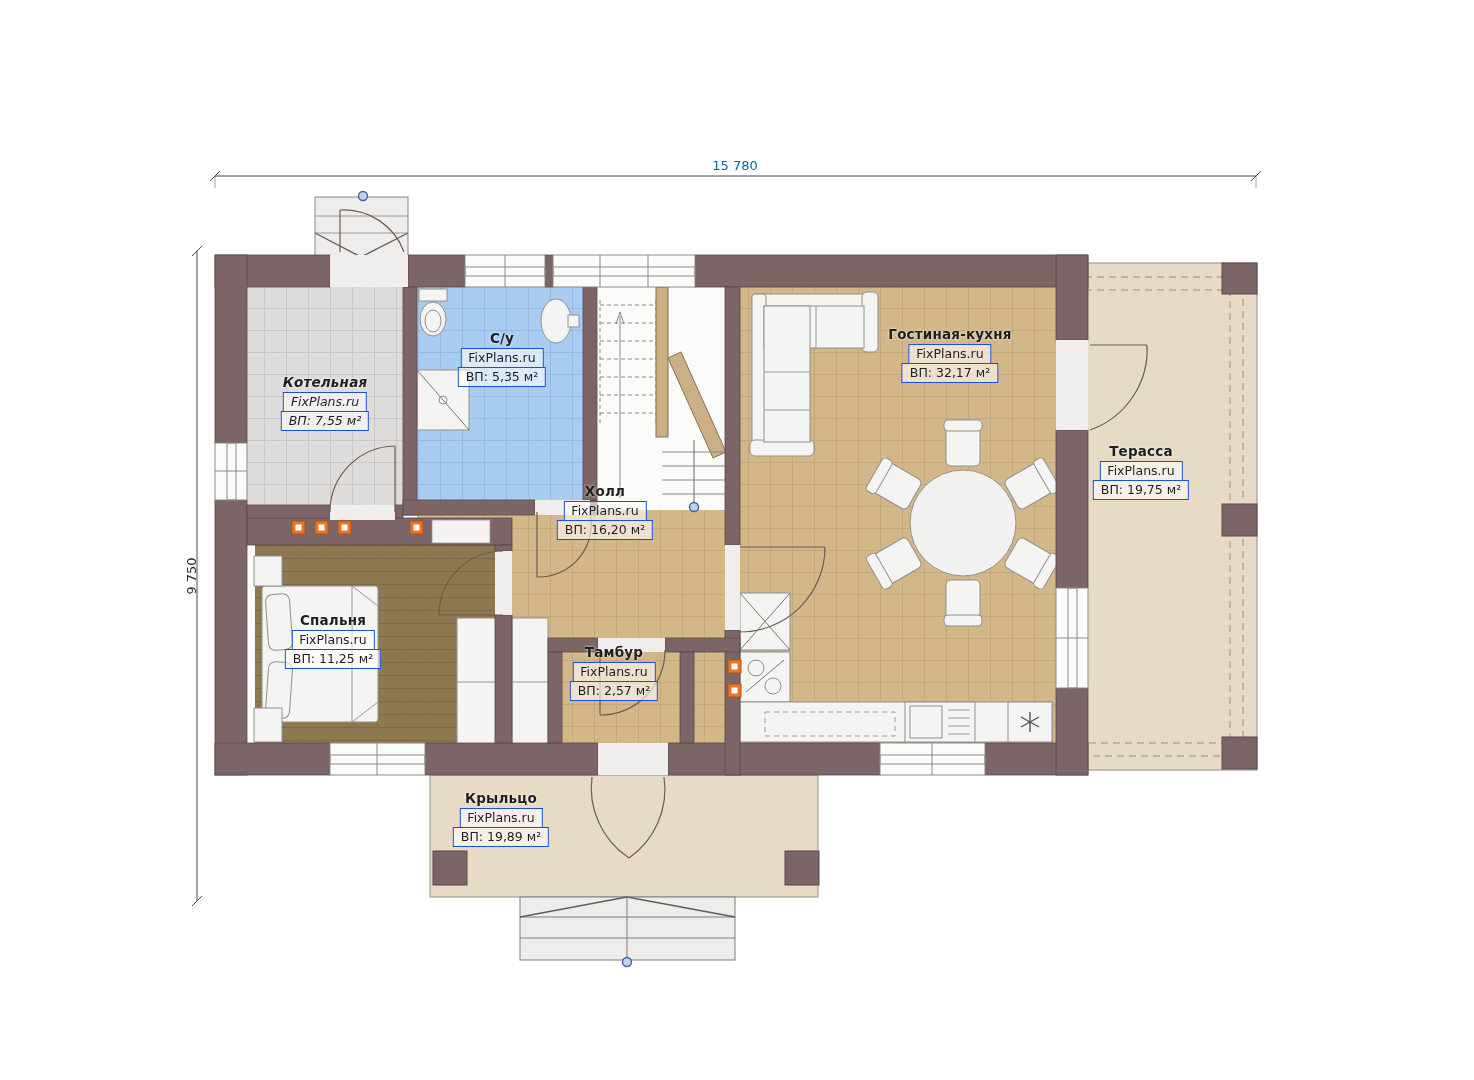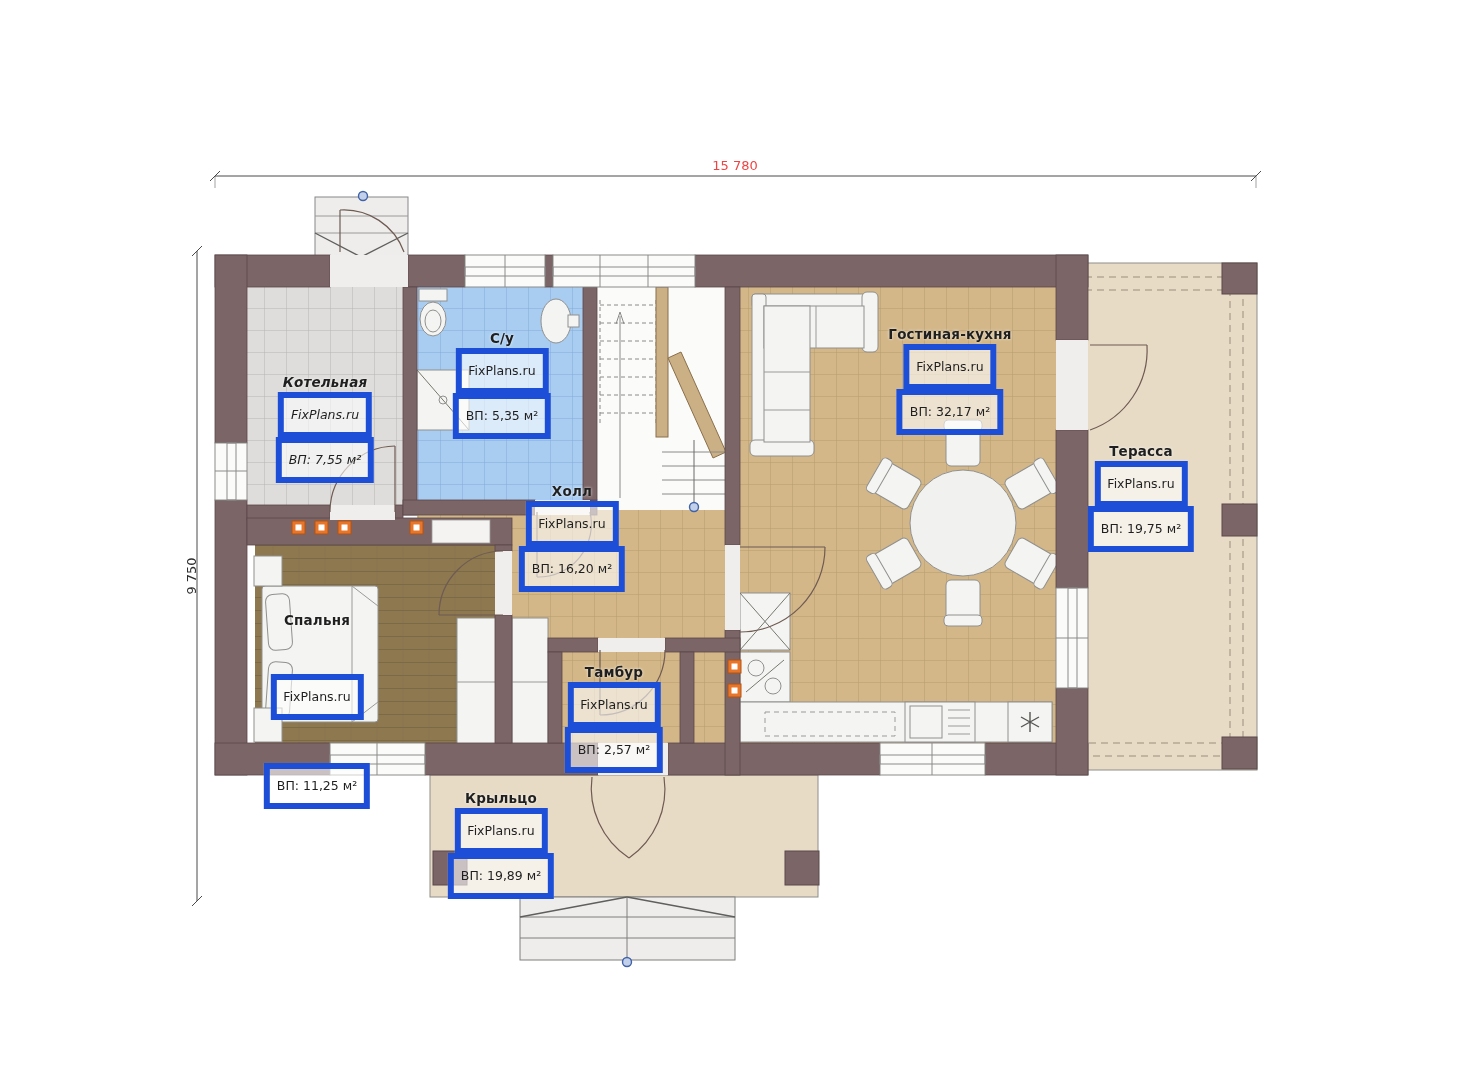--- a/index.html
+++ b/index.html
@@ -3,25 +3,25 @@
 <meta charset="utf-8">
 <style>
   html,body{margin:0;padding:0;background:#ffffff;}
   .stage{position:relative;width:1474px;height:1080px;background:#ffffff;overflow:hidden;
          font-family:"DejaVu Sans","Liberation Sans",sans-serif;}
   .stage svg{position:absolute;left:0;top:0;}
   .room-label{position:absolute;transform:translateX(-50%);display:flex;flex-direction:column;
               align-items:center;z-index:5;color:#1f1f1f;}
   .room-label .rn{font-weight:bold;font-size:13.5px;letter-spacing:.2px;white-space:nowrap;
                   text-shadow:0 0 3px rgba(255,255,255,.85);}
-  .room-label .bx{margin-top:2px;border:6px solid #1d4ed8;background:rgba(255,255,255,.6);
-                  padding:8px 7px;font-size:12.5px;line-height:18px;white-space:nowrap;}
+  .room-label .bx{margin-top:2px;border:1px solid #1d4ed8;background:rgba(255,255,255,.6);
+                  padding:0 7px;font-size:12.5px;line-height:18px;white-space:nowrap;}
   .room-label .bx + .bx{margin-top:-1px;}
   .dim-h{position:absolute;left:735px;top:173px;transform:translate(-50%,-100%);
-         font-size:13px;color:#ef4444;z-index:4;}
+         font-size:13px;color:#0369a1;z-index:4;}
   .dim-v{position:absolute;left:191px;top:576px;transform:translate(-50%,-50%) rotate(-90deg);
          font-size:13px;color:#2e2e2e;z-index:4;white-space:nowrap;}
 </style>
 </head>
 <body>
 
 <div class="stage">
 
 <svg width="1474" height="1080" viewBox="0 0 1474 1080">
   <defs>
@@ -364,33 +364,33 @@
   <div class="bx">FixPlans.ru</div>
   <div class="bx">ВП: 32,17 м²</div>
 </div>
 
 <div class="room-label" style="left:1141px;top:443px;justify-content:center;">
   <div class="rn">Терасса</div>
   <div class="bx">FixPlans.ru</div>
   <div class="bx">ВП: 19,75 м²</div>
 </div>
 
-<div class="room-label" style="left:572px;top:483px;">
+<div class="room-label" style="left:605px;top:483px;">
   <div class="rn">Холл</div>
   <div class="bx">FixPlans.ru</div>
   <div class="bx">ВП: 16,20 м²</div>
 </div>
 
-<div class="room-label" style="left:317px;top:612px;gap:44px;">
+<div class="room-label" style="left:333px;top:612px;">
   <div class="rn">Спальня</div>
   <div class="bx">FixPlans.ru</div>
   <div class="bx">ВП: 11,25 м²</div>
 </div>
 
-<div class="room-label" style="left:614px;top:664px;">
+<div class="room-label" style="left:614px;top:644px;">
   <div class="rn">Тамбур</div>
   <div class="bx">FixPlans.ru</div>
   <div class="bx">ВП: 2,57 м²</div>
 </div>
 
 <div class="room-label" style="left:501px;top:790px;">
   <div class="rn">Крыльцо</div>
   <div class="bx">FixPlans.ru</div>
   <div class="bx">ВП: 19,89 м²</div>
 </div>

